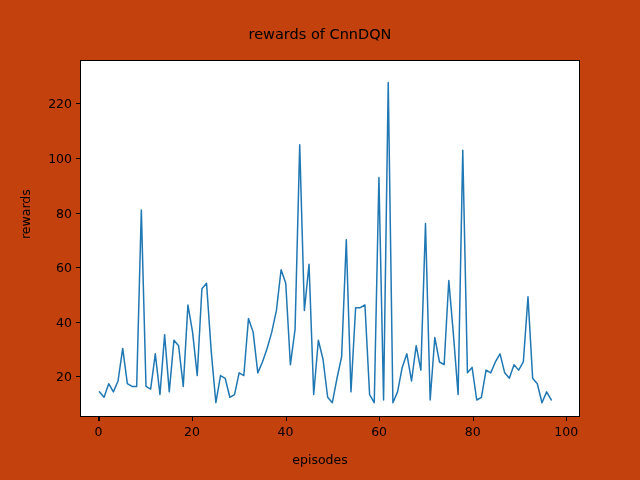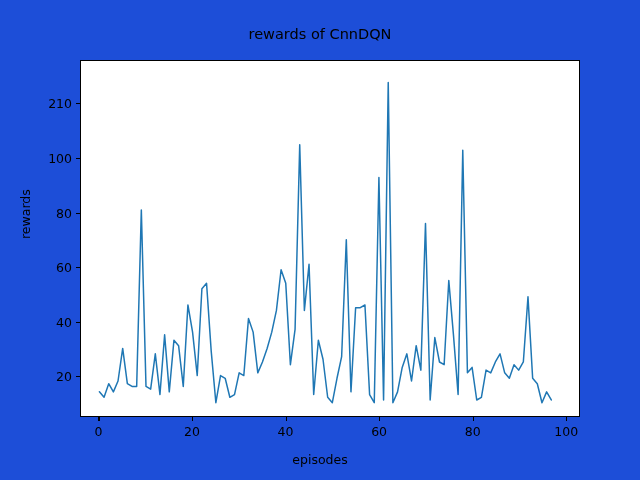--- a/index.html
+++ b/index.html
@@ -10,21 +10,21 @@
   body {
     width: 640px;
     height: 480px;
     font-family: "DejaVu Sans", sans-serif;
     overflow: hidden;
   }
   #figure {
     position: relative;
     width: 640px;
     height: 480px;
-    background: #1d4ed8;
+    background: #c2410c;
   }
   #chart-title {
     position: absolute;
     left: 0;
     top: 26px;
     width: 640px;
     text-align: center;
     font-size: 14.5px;
     color: #000000;
   }
@@ -108,21 +108,21 @@
       <div class="ytick-text" style="left: 30px; width: 42px; top: 376.333px;">20</div>
       <div class="ytick" style="left: 76.4px; top: 321.745px;"></div>
       <div class="ytick-text" style="left: 30px; width: 42px; top: 321.745px;">40</div>
       <div class="ytick" style="left: 76.4px; top: 267.158px;"></div>
       <div class="ytick-text" style="left: 30px; width: 42px; top: 267.158px;">60</div>
       <div class="ytick" style="left: 76.4px; top: 212.571px;"></div>
       <div class="ytick-text" style="left: 30px; width: 42px; top: 212.571px;">80</div>
       <div class="ytick" style="left: 76.4px; top: 157.984px;"></div>
       <div class="ytick-text" style="left: 30px; width: 42px; top: 157.984px;">100</div>
       <div class="ytick" style="left: 76.4px; top: 103.397px;"></div>
-      <div class="ytick-text" style="left: 30px; width: 42px; top: 103.397px;">210</div>
+      <div class="ytick-text" style="left: 30px; width: 42px; top: 103.397px;">220</div>
       <div class="xtick" style="left: 98.4752px; top: 417px;"></div>
       <div class="xtick-text" style="left: 98.4752px; top: 424px;">0</div>
       <div class="xtick" style="left: 192.021px; top: 417px;"></div>
       <div class="xtick-text" style="left: 192.021px; top: 424px;">20</div>
       <div class="xtick" style="left: 285.566px; top: 417px;"></div>
       <div class="xtick-text" style="left: 285.566px; top: 424px;">40</div>
       <div class="xtick" style="left: 379.111px; top: 417px;"></div>
       <div class="xtick-text" style="left: 379.111px; top: 424px;">60</div>
       <div class="xtick" style="left: 472.657px; top: 417px;"></div>
       <div class="xtick-text" style="left: 472.657px; top: 424px;">80</div>

